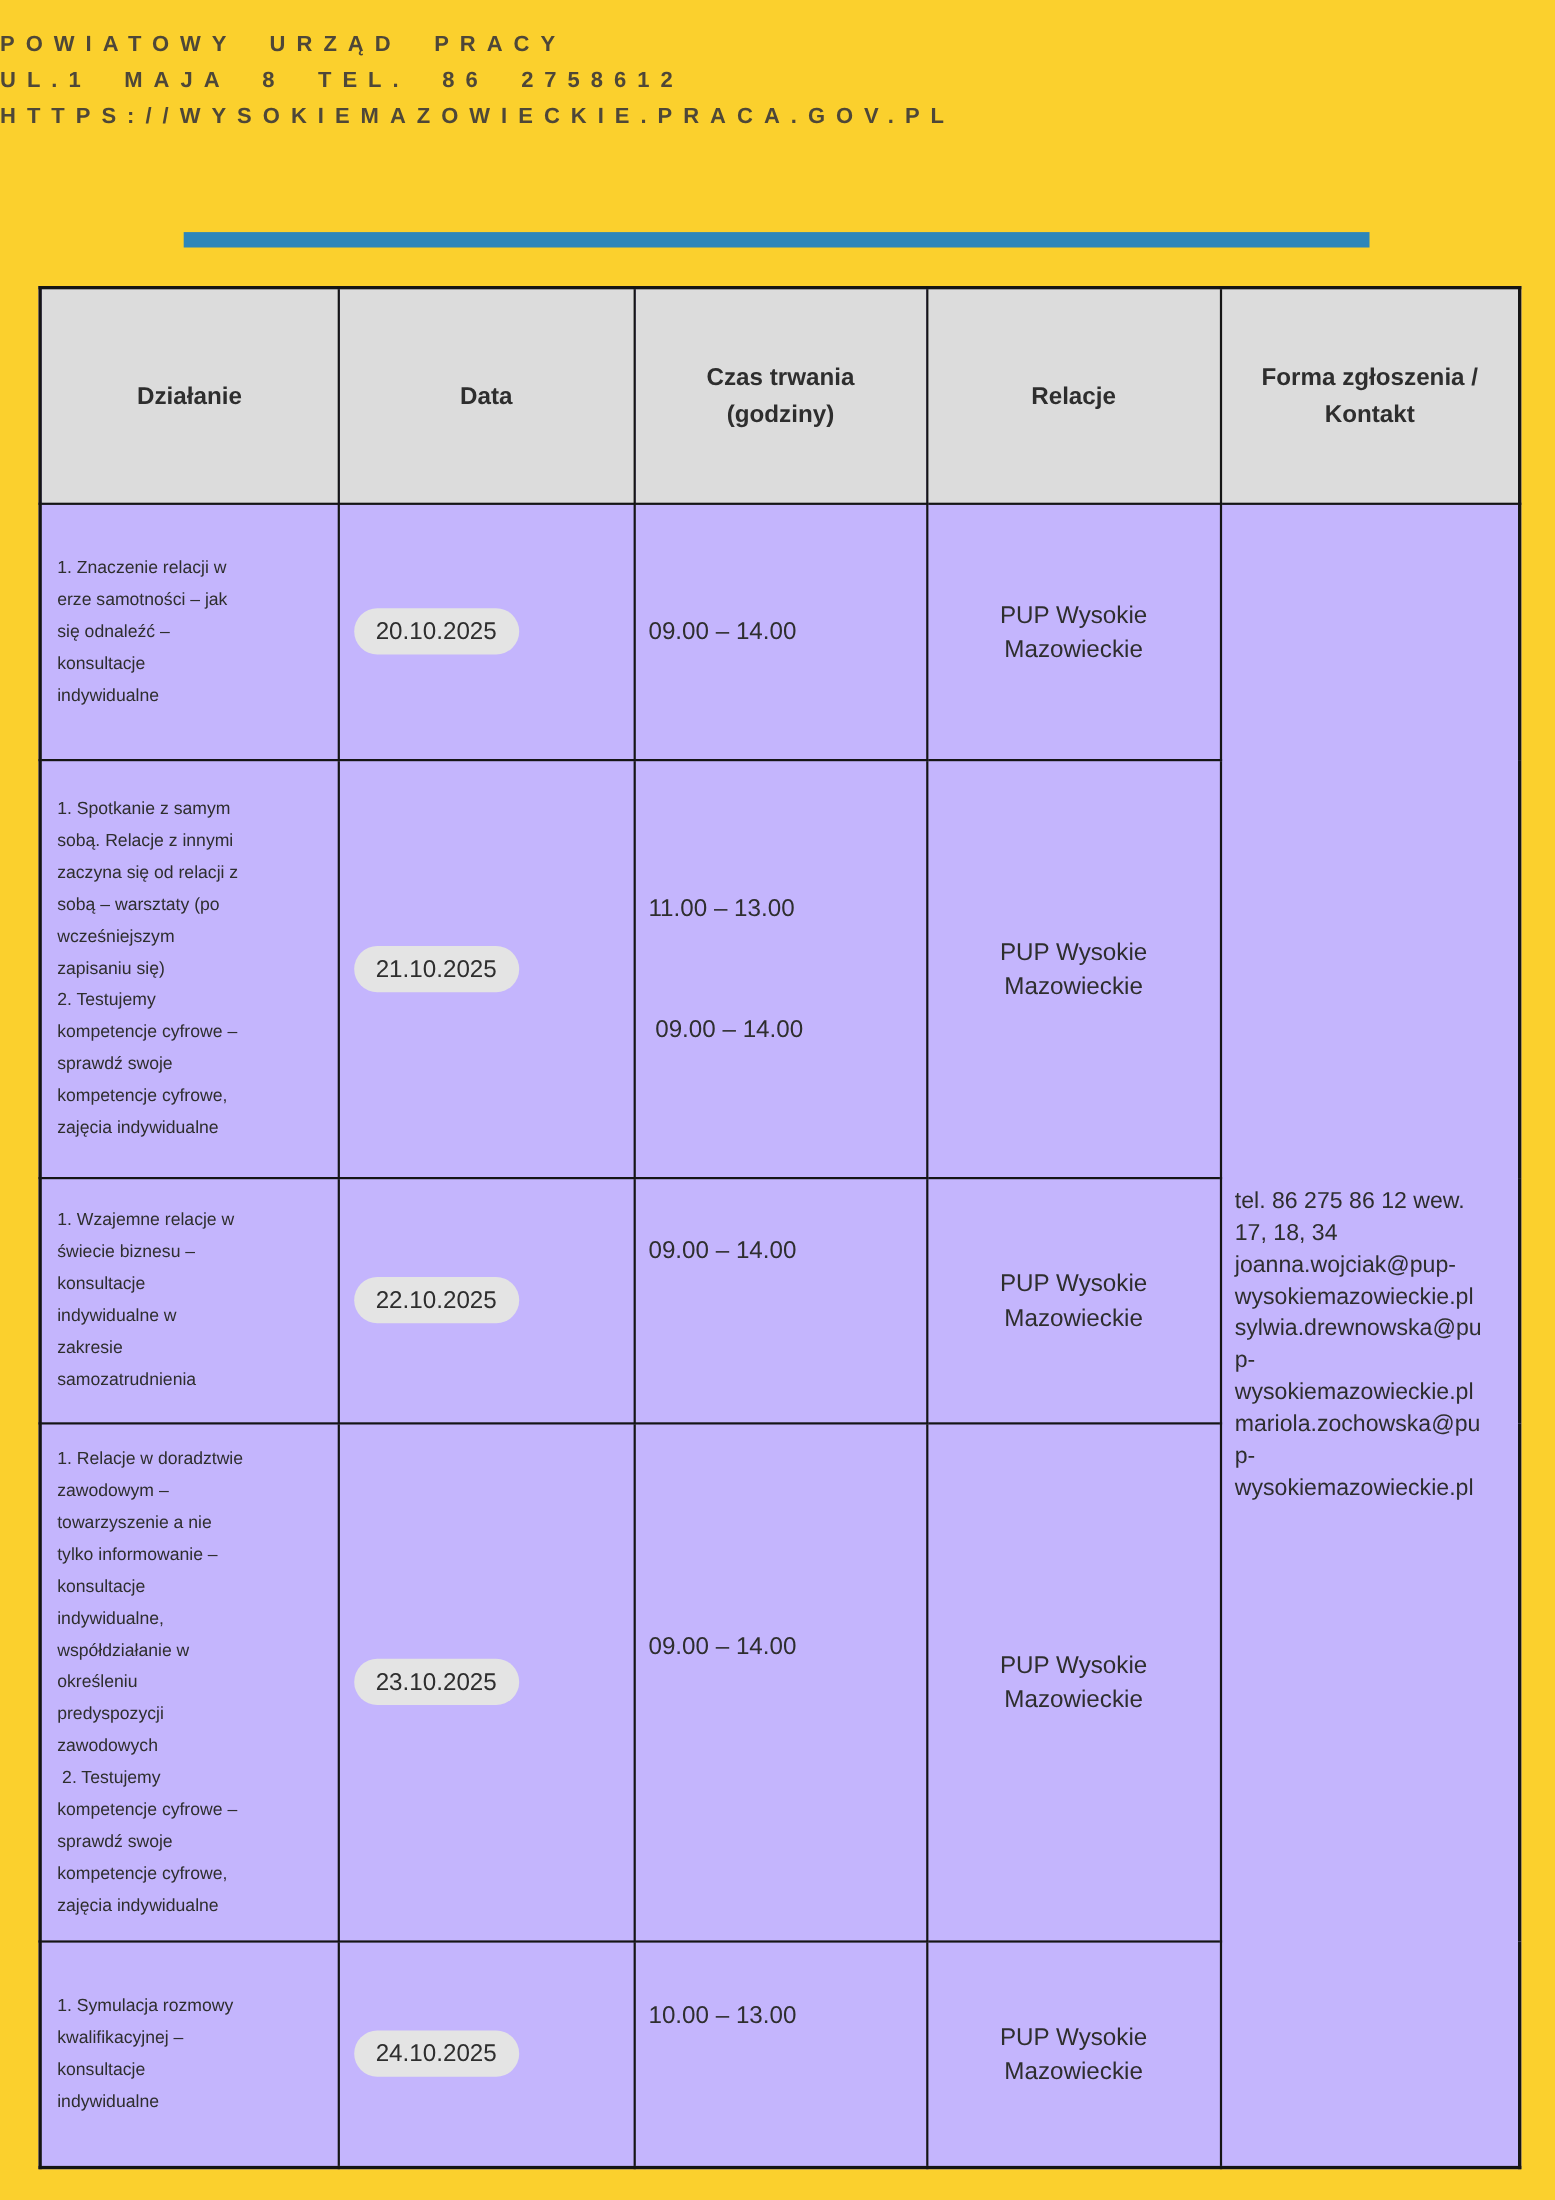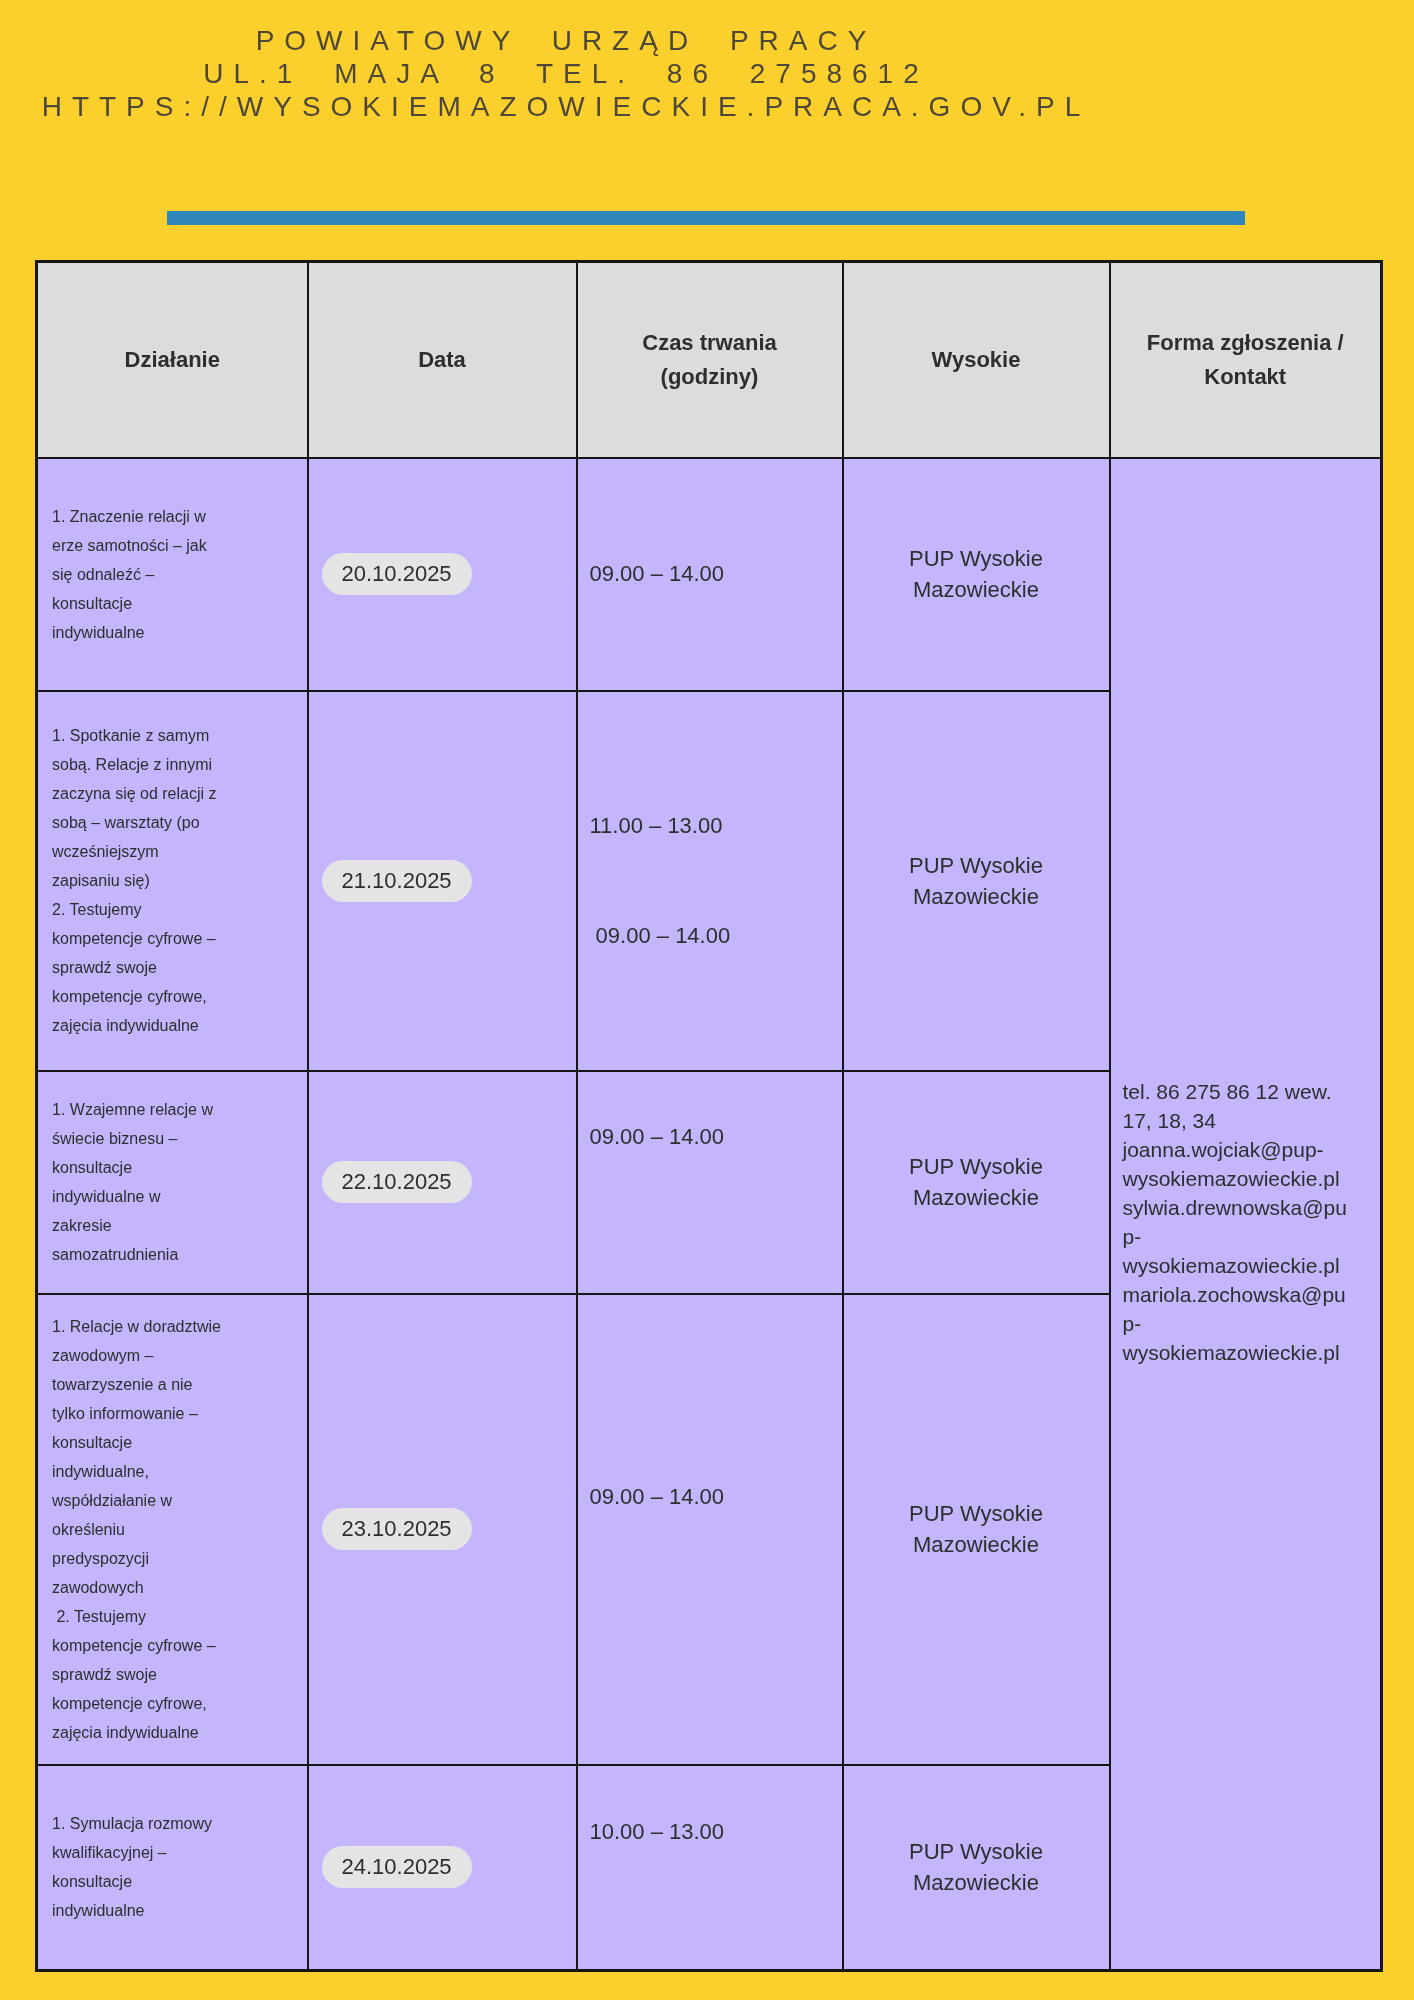--- a/index.html
+++ b/index.html
@@ -13,24 +13,23 @@
   }
   html,body{margin:0;padding:0;}
   body{
     width:1414px;height:2000px;position:relative;overflow:hidden;
     background:var(--bg);
     font-family:"Liberation Sans",sans-serif;
     color:var(--ink);
   }
   .banner{
     position:absolute;top:24px;left:0;width:1132px;
-    text-align:center;
     color:var(--banner-ink);
-    font-weight:normal;
-    font-size:28px;line-height:33px;
+    font-weight:bold;
+    font-size:20px;line-height:33px;
     letter-spacing:10px;word-spacing:14px;
     white-space:nowrap;
   }
   .banner .line{height:33px;}
   .divider{
     position:absolute;left:167px;top:211px;width:1078px;height:14px;
     background:var(--accent);
   }
   table.schedule{
     position:absolute;left:35px;top:260px;width:1345px;
@@ -102,21 +101,21 @@
       <col style="width:266px">
       <col style="width:267px">
       <col style="width:272px">
   </colgroup>
   <thead>
     <tr>
       <th>Działanie</th>
       <th>Data</th>
       <th>Czas trwania
 (godziny)</th>
-      <th>Wysokie</th>
+      <th>Relacje</th>
       <th>Forma zgłoszenia /
 Kontakt</th>
     </tr>
   </thead>
   <tbody>
     <tr class="r1">
       <td class="activity">1. Znaczenie relacji w
 erze samotności – jak
 się odnaleźć –
 konsultacje

